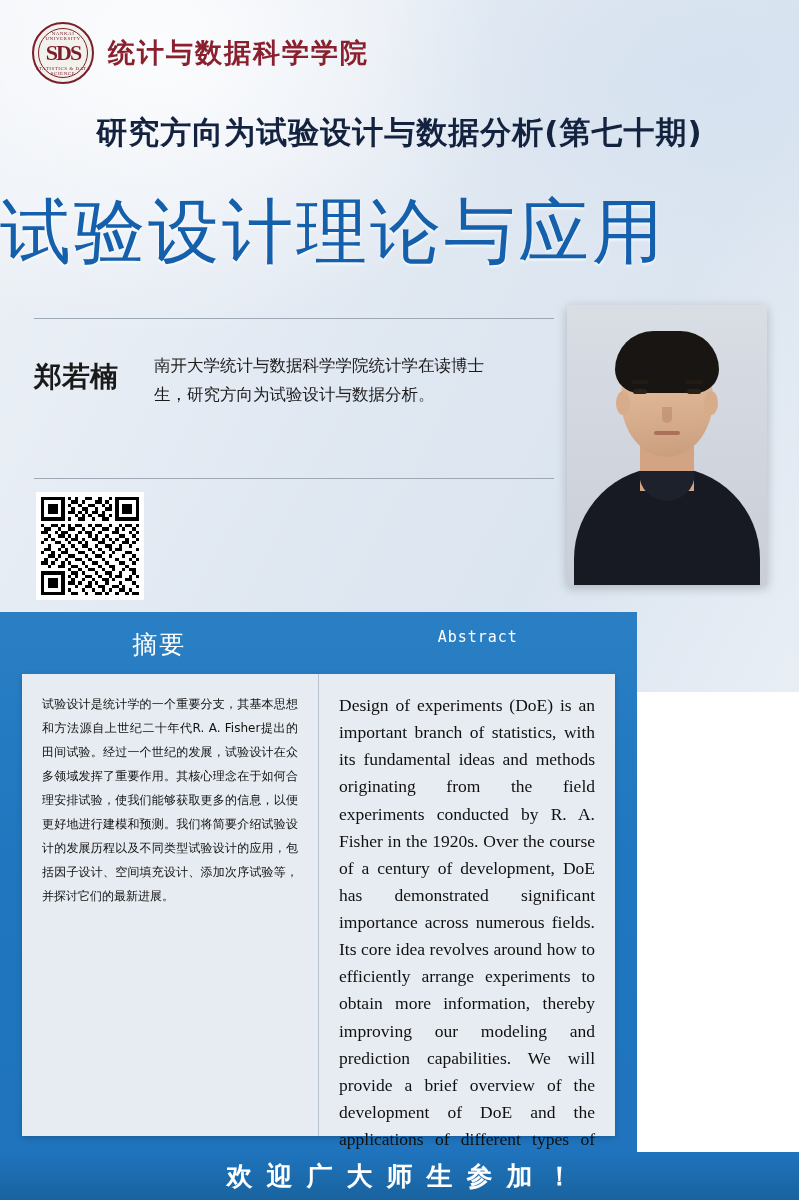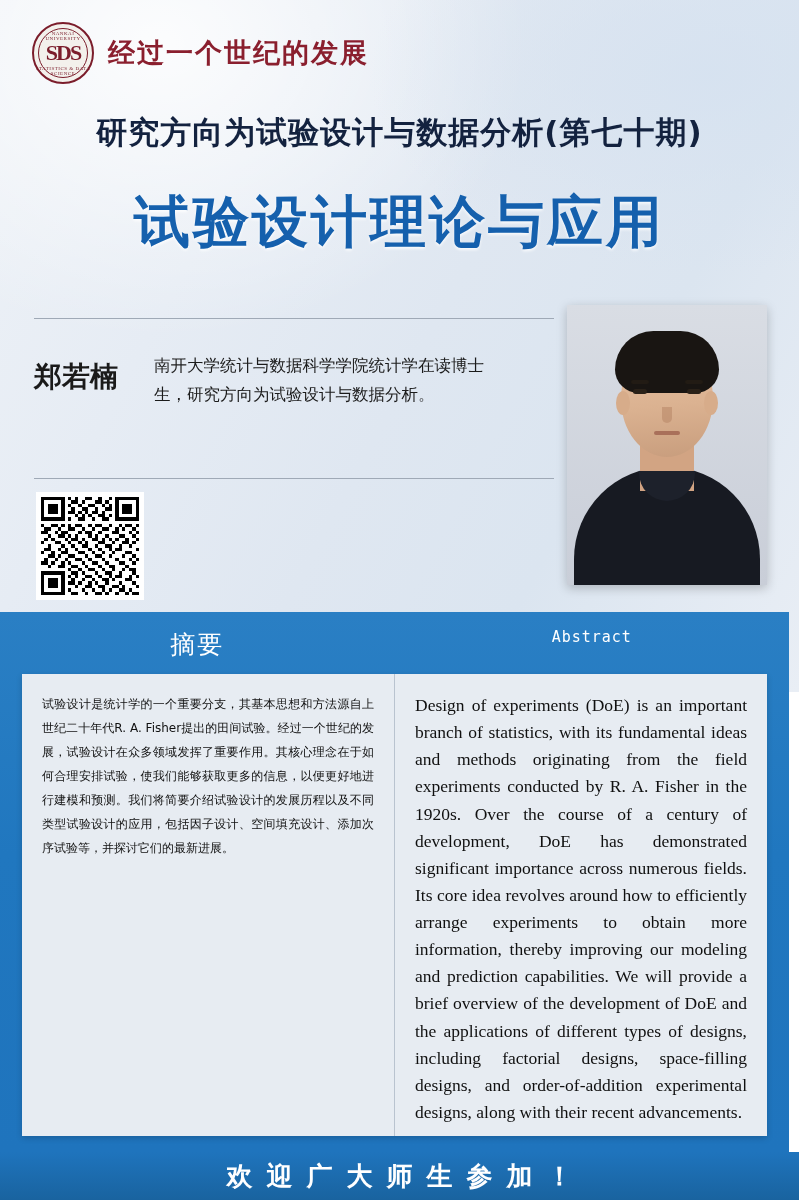--- a/index.html
+++ b/index.html
@@ -105,23 +105,23 @@
     font-weight: 700;
     color: #13223f;
     letter-spacing: 1px;
     font-family: "DejaVu Sans", "Liberation Sans", sans-serif;
     z-index: 4;
   }
   .main-title {
     position: absolute;
     left: 0; right: 0;
     top: 185px;
-    text-align: center;
-    font-size: 56px;
-    font-weight: 700;
+    text-align: left;
+    font-size: 71px;
+    font-weight: 400;
     color: #1560ad;
     letter-spacing: 3px;
     font-family: "DejaVu Sans", "Liberation Sans", sans-serif;
     text-shadow: 0 2px 3px rgba(255,255,255,0.8);
     z-index: 4;
   }
 
   
   .rule {
     position: absolute;
@@ -282,21 +282,21 @@
     transform: translateX(-50%);
     width: 10px; height: 16px;
     border-radius: 0 0 6px 6px;
     background: rgba(180,130,98,0.5);
   }
 
   
   .abstract-section {
     position: absolute;
     left: 0; top: 612px;
-    width: 789px; height: 540px;
+    width: 637px; height: 540px;
     background: linear-gradient(180deg, #2a7fc4 0%, #2077bf 45%, #1f74bd 100%);
   }
   .abs-headings {
     position: absolute;
     left: 0; right: 0; top: 16px;
     display: flex;
     z-index: 3;
   }
   .abs-head {
     flex: 1;
@@ -367,21 +367,21 @@
 
   <div class="top-section">
 
     <div class="logo-row">
       <div class="logo-seal">
         <span class="ring"></span>
         <span class="arc-top">NANKAI UNIVERSITY</span>
         <span class="mono">SDS</span>
         <span class="arc-bottom">STATISTICS &amp; DATA SCIENCE</span>
       </div>
-      <div class="logo-text">经过一个世纪的发展</div>
+      <div class="logo-text">统计与数据科学学院</div>
     </div>
 
     <div class="series-title">研究方向为试验设计与数据分析(第七十期)</div>
     <div class="main-title">试验设计理论与应用</div>
 
     <div class="rule rule-top"></div>
 
     <div class="speaker-block">
       <div class="speaker-name">郑若楠</div>
       <div class="speaker-bio">南开大学统计与数据科学学院统计学在读博士生，研究方向为试验设计与数据分析。</div>

